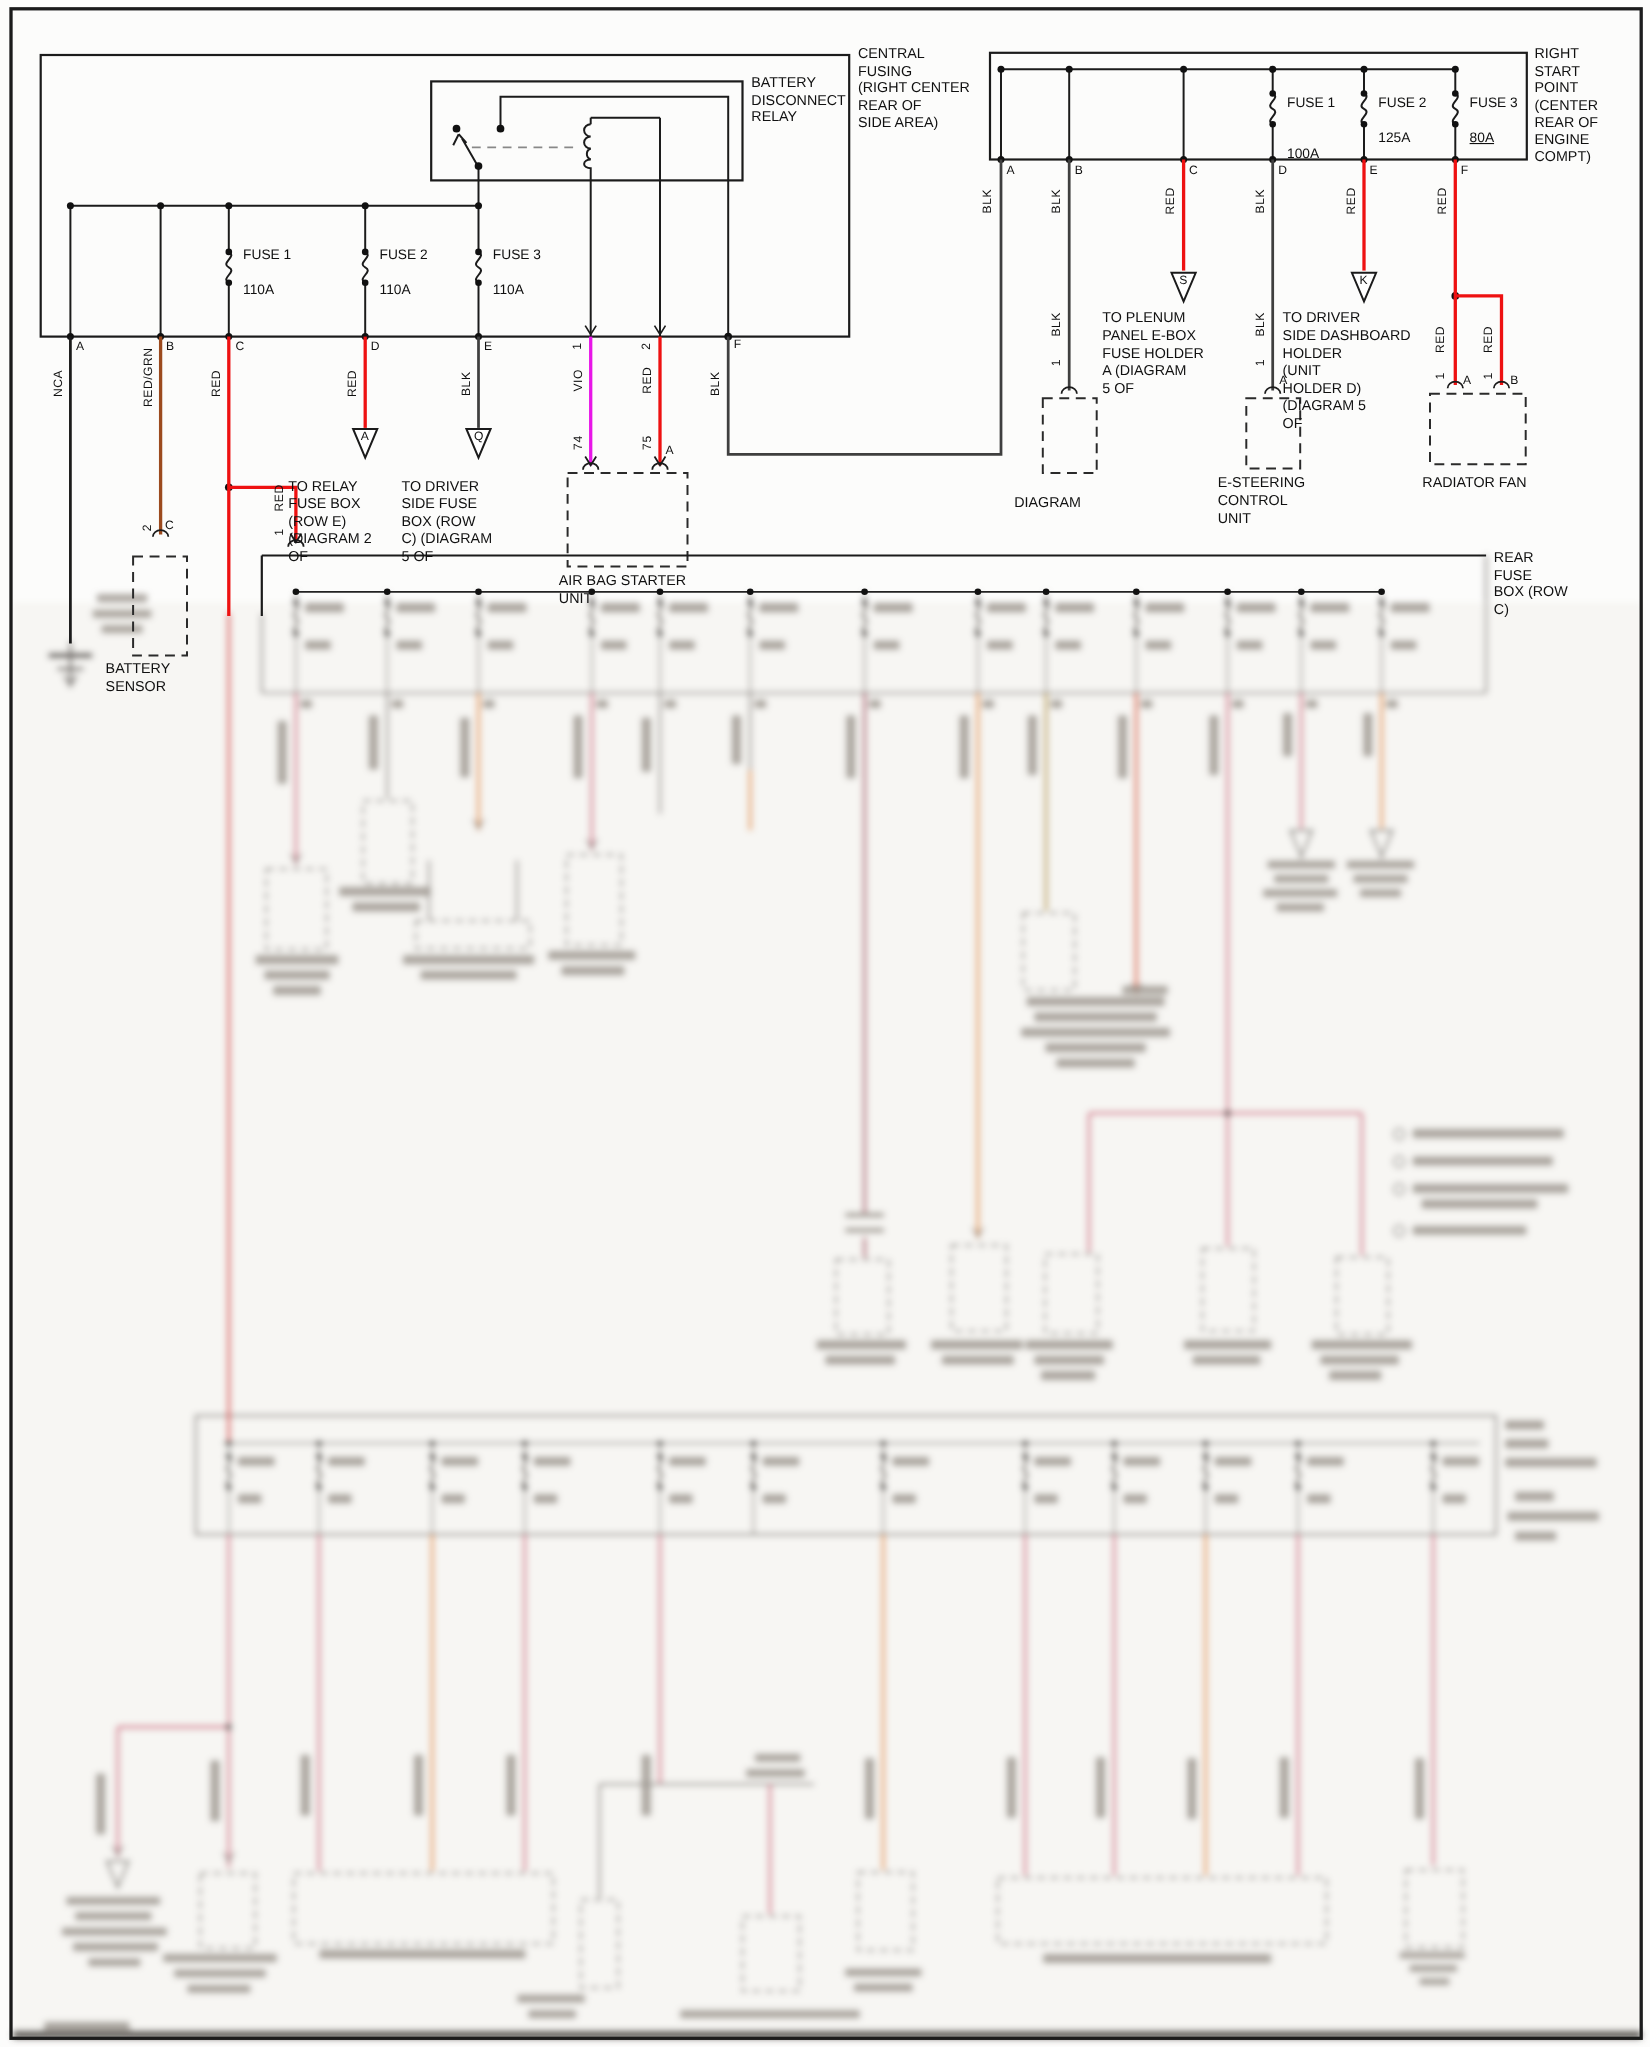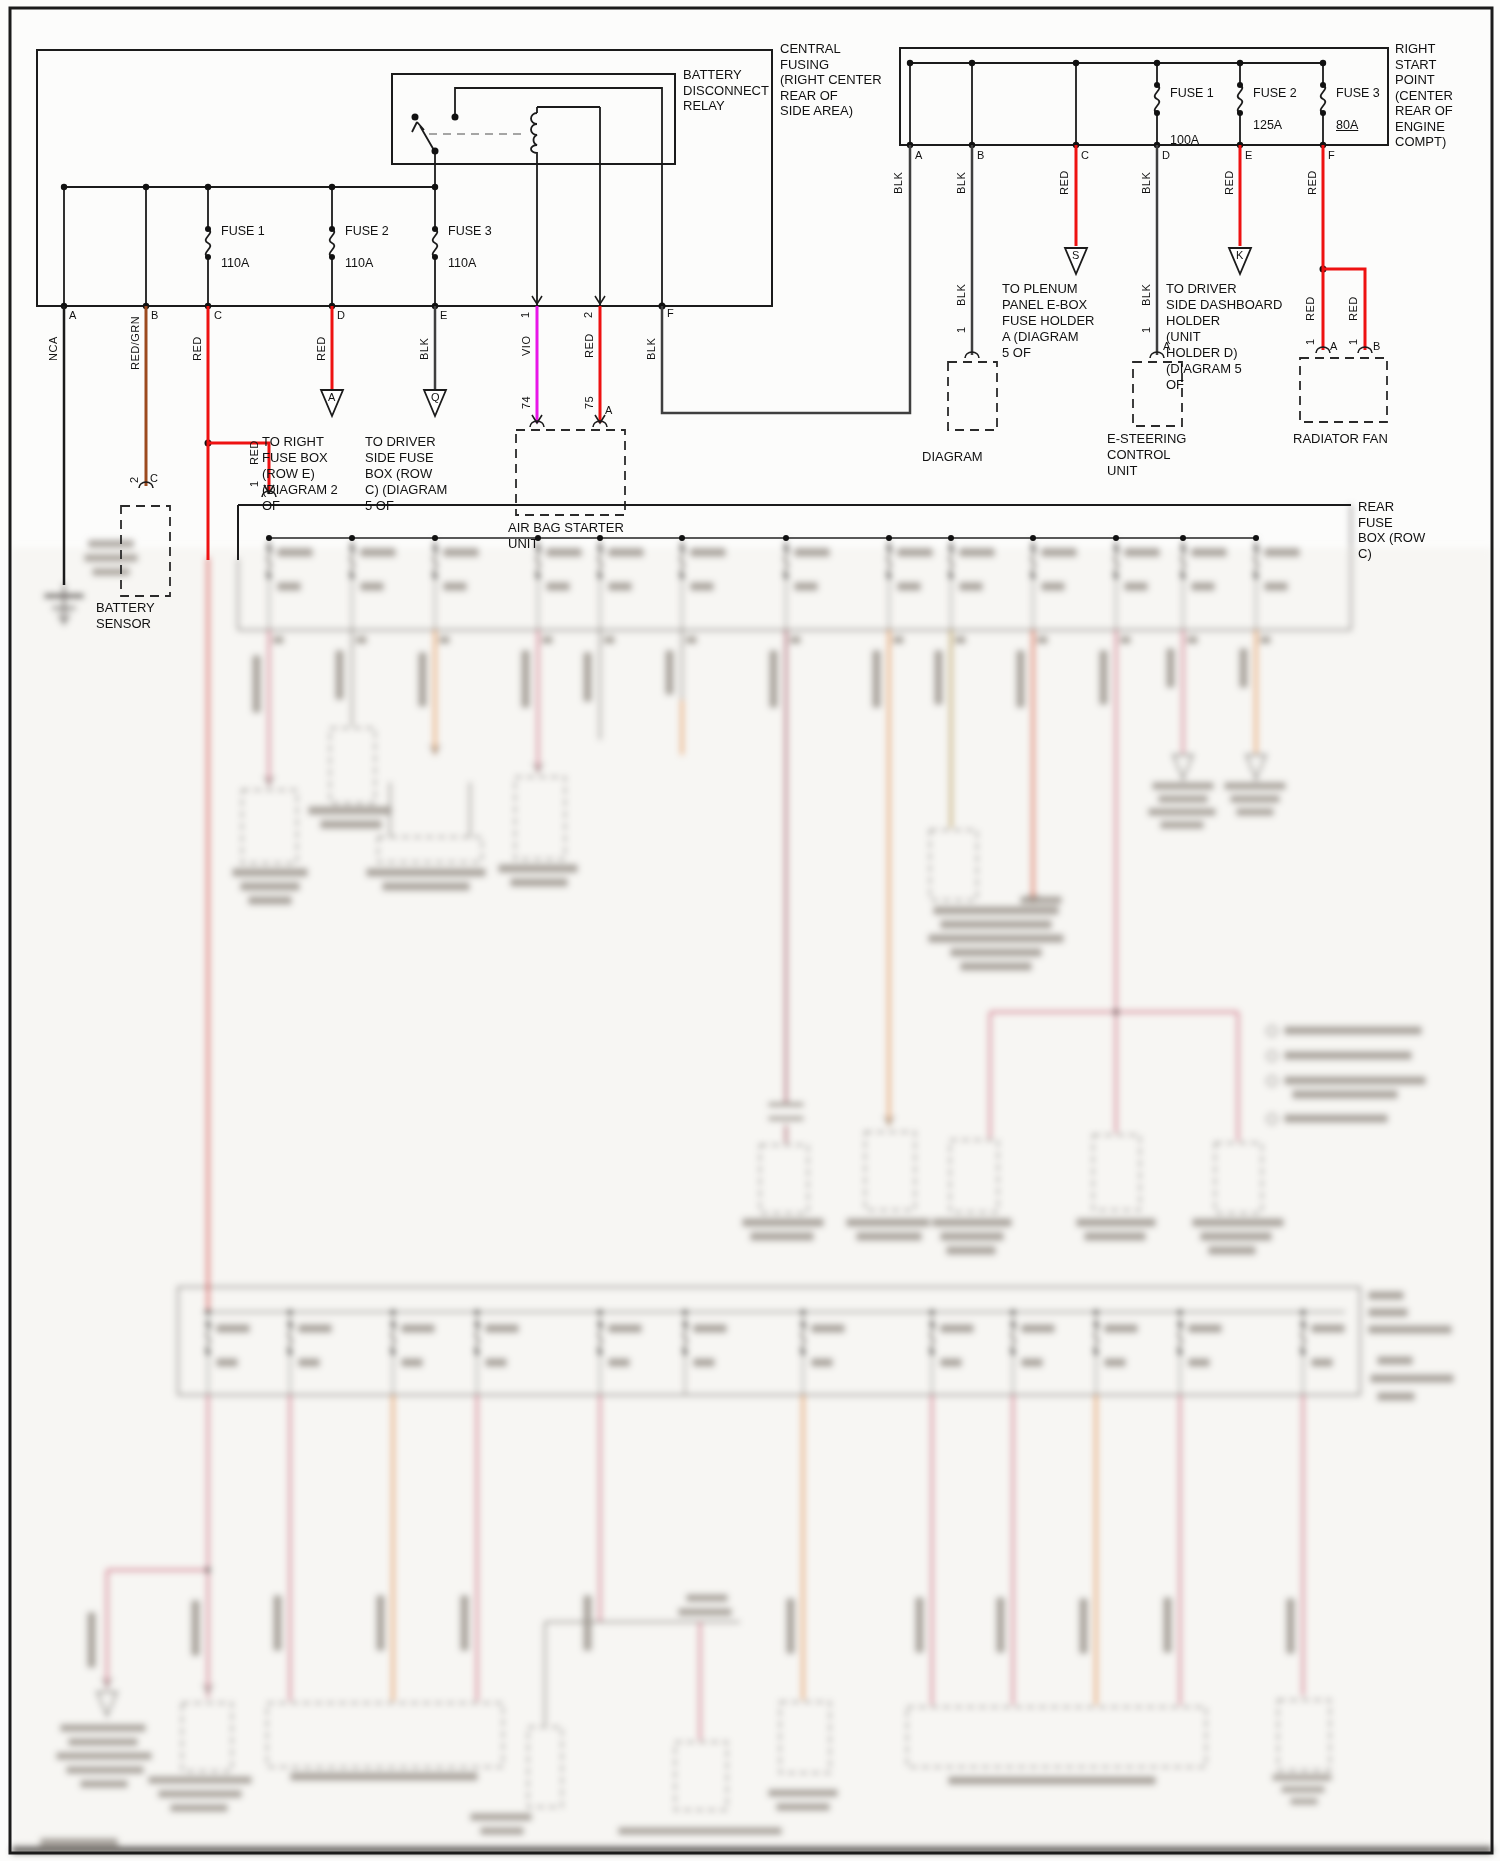--- a/index.html
+++ b/index.html
@@ -619,21 +619,21 @@
 <div class="sm" style="left:150px;top:472px;">C</div>
 <div class="vlab" style="left:248px;top:434px;height:38px;">RED</div>
 <div class="vlab" style="left:248px;top:476px;height:16px;">1</div>
 
 <div class="sm" style="left:328px;top:391px;">A</div>
 <div class="sm" style="left:431px;top:391px;">Q</div>
 <div class="sm" style="left:1072px;top:249px;">S</div>
 <div class="sm" style="left:1236px;top:249px;">K</div>
 
 <div class="txt ctr" style="left:262px;top:434px;width:140px;">
-  <div>TO RIGHT</div>
+  <div>TO RELAY</div>
       <div>FUSE BOX</div>
   <div>(ROW E)</div>
       <div>(DIAGRAM 2</div>
   <div>OF</div>
 </div>
 <div class="txt ctr" style="left:365px;top:434px;width:140px;">
   <div>TO DRIVER</div>
       <div>SIDE FUSE</div>
   <div>BOX (ROW</div>
       <div>C) (DIAGRAM</div>

